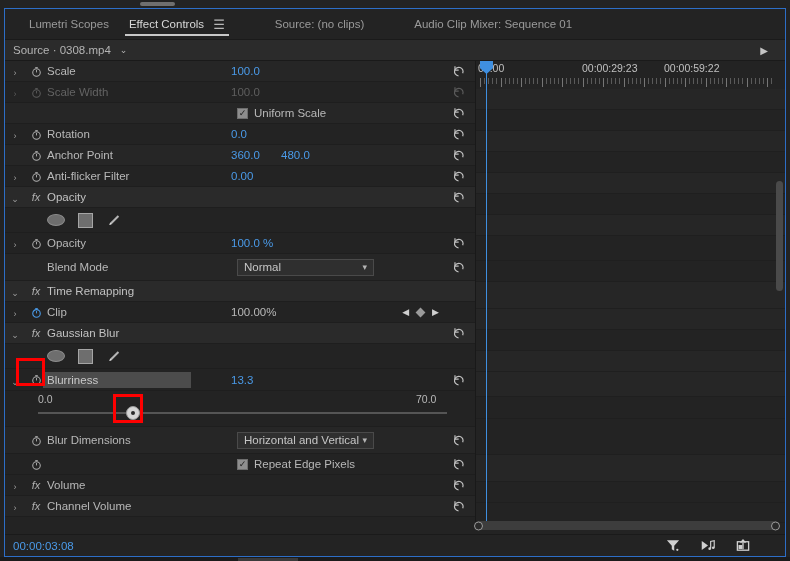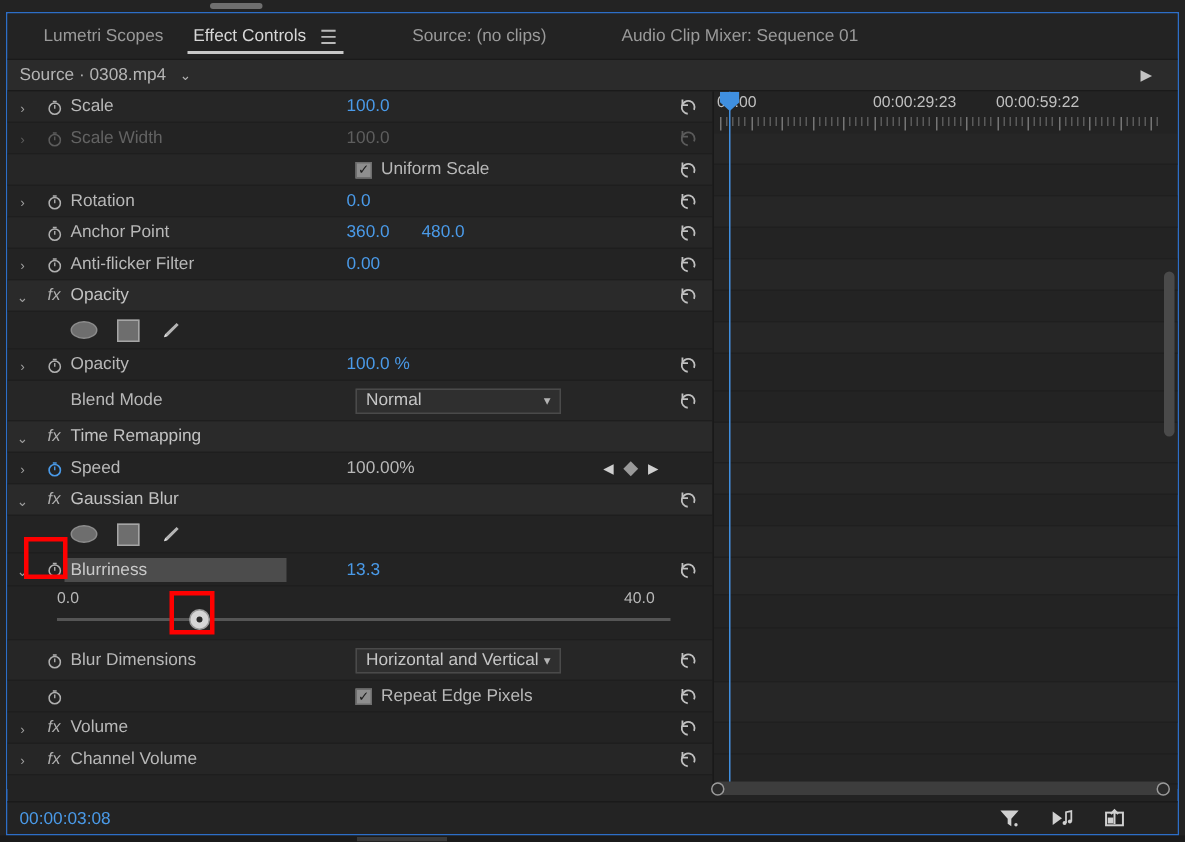--- a/index.html
+++ b/index.html
@@ -536,21 +536,21 @@
 
       <div class="prow">
         <span class="col-tw"><span class="arrow">›</span></span>
         <span class="col-sw">
           <svg class="stopwatch" viewBox="0 0 12 12">
               <circle cx="6" cy="7" r="4.1" fill="none" stroke="#4a9ae8" stroke-width="1.2"></circle>
               <path d="M6 7 L6 4.3" stroke="#4a9ae8" stroke-width="1"></path>
               <path d="M4.6 1.8 L7.4 1.8" stroke="#4a9ae8" stroke-width="1.2"></path>
             </svg>
         </span>
-        <span class="plabel">Speed</span>
+        <span class="plabel">Clip</span>
         <span class="pval plain">100.00%</span>
         <span class="kfnav">
           <span>◀</span>
           <span class="kfdia"></span>
           <span>▶</span>
         </span>
       </div>
 
       <div class="prow grp">
         <span class="col-tw"><span class="arrow down">⌄</span></span>
@@ -583,21 +583,21 @@
         <span class="plabel sel">Blurriness</span>
         <span class="pval">13.3</span>
         <svg class="reset" viewBox="0 0 14 14">
             <path d="M11.5 9.5 A4.6 4.6 0 1 0 7 12.2" fill="none" stroke="#c0c0c0" stroke-width="1.3"></path>
             <path d="M3.2 2 L3.2 6 L7.2 6" fill="none" stroke="#c0c0c0" stroke-width="1.3"></path>
           </svg>
       </div>
 
       <div class="sliderblock">
         <span class="smin">0.0</span>
-        <span class="smax">40.0</span>
+        <span class="smax">70.0</span>
         <span class="strack"></span>
         <span class="shandle"></span>
       </div>
 
       <div class="prow alt tall">
         <span class="col-tw"></span>
         <span class="col-sw">
           <svg class="stopwatch" viewBox="0 0 12 12">
               <circle cx="6" cy="7" r="4.1" fill="none" stroke="#b0b0b0" stroke-width="1.1"></circle>
               <path d="M6 7 L6 4.3" stroke="#b0b0b0" stroke-width="1"></path>

